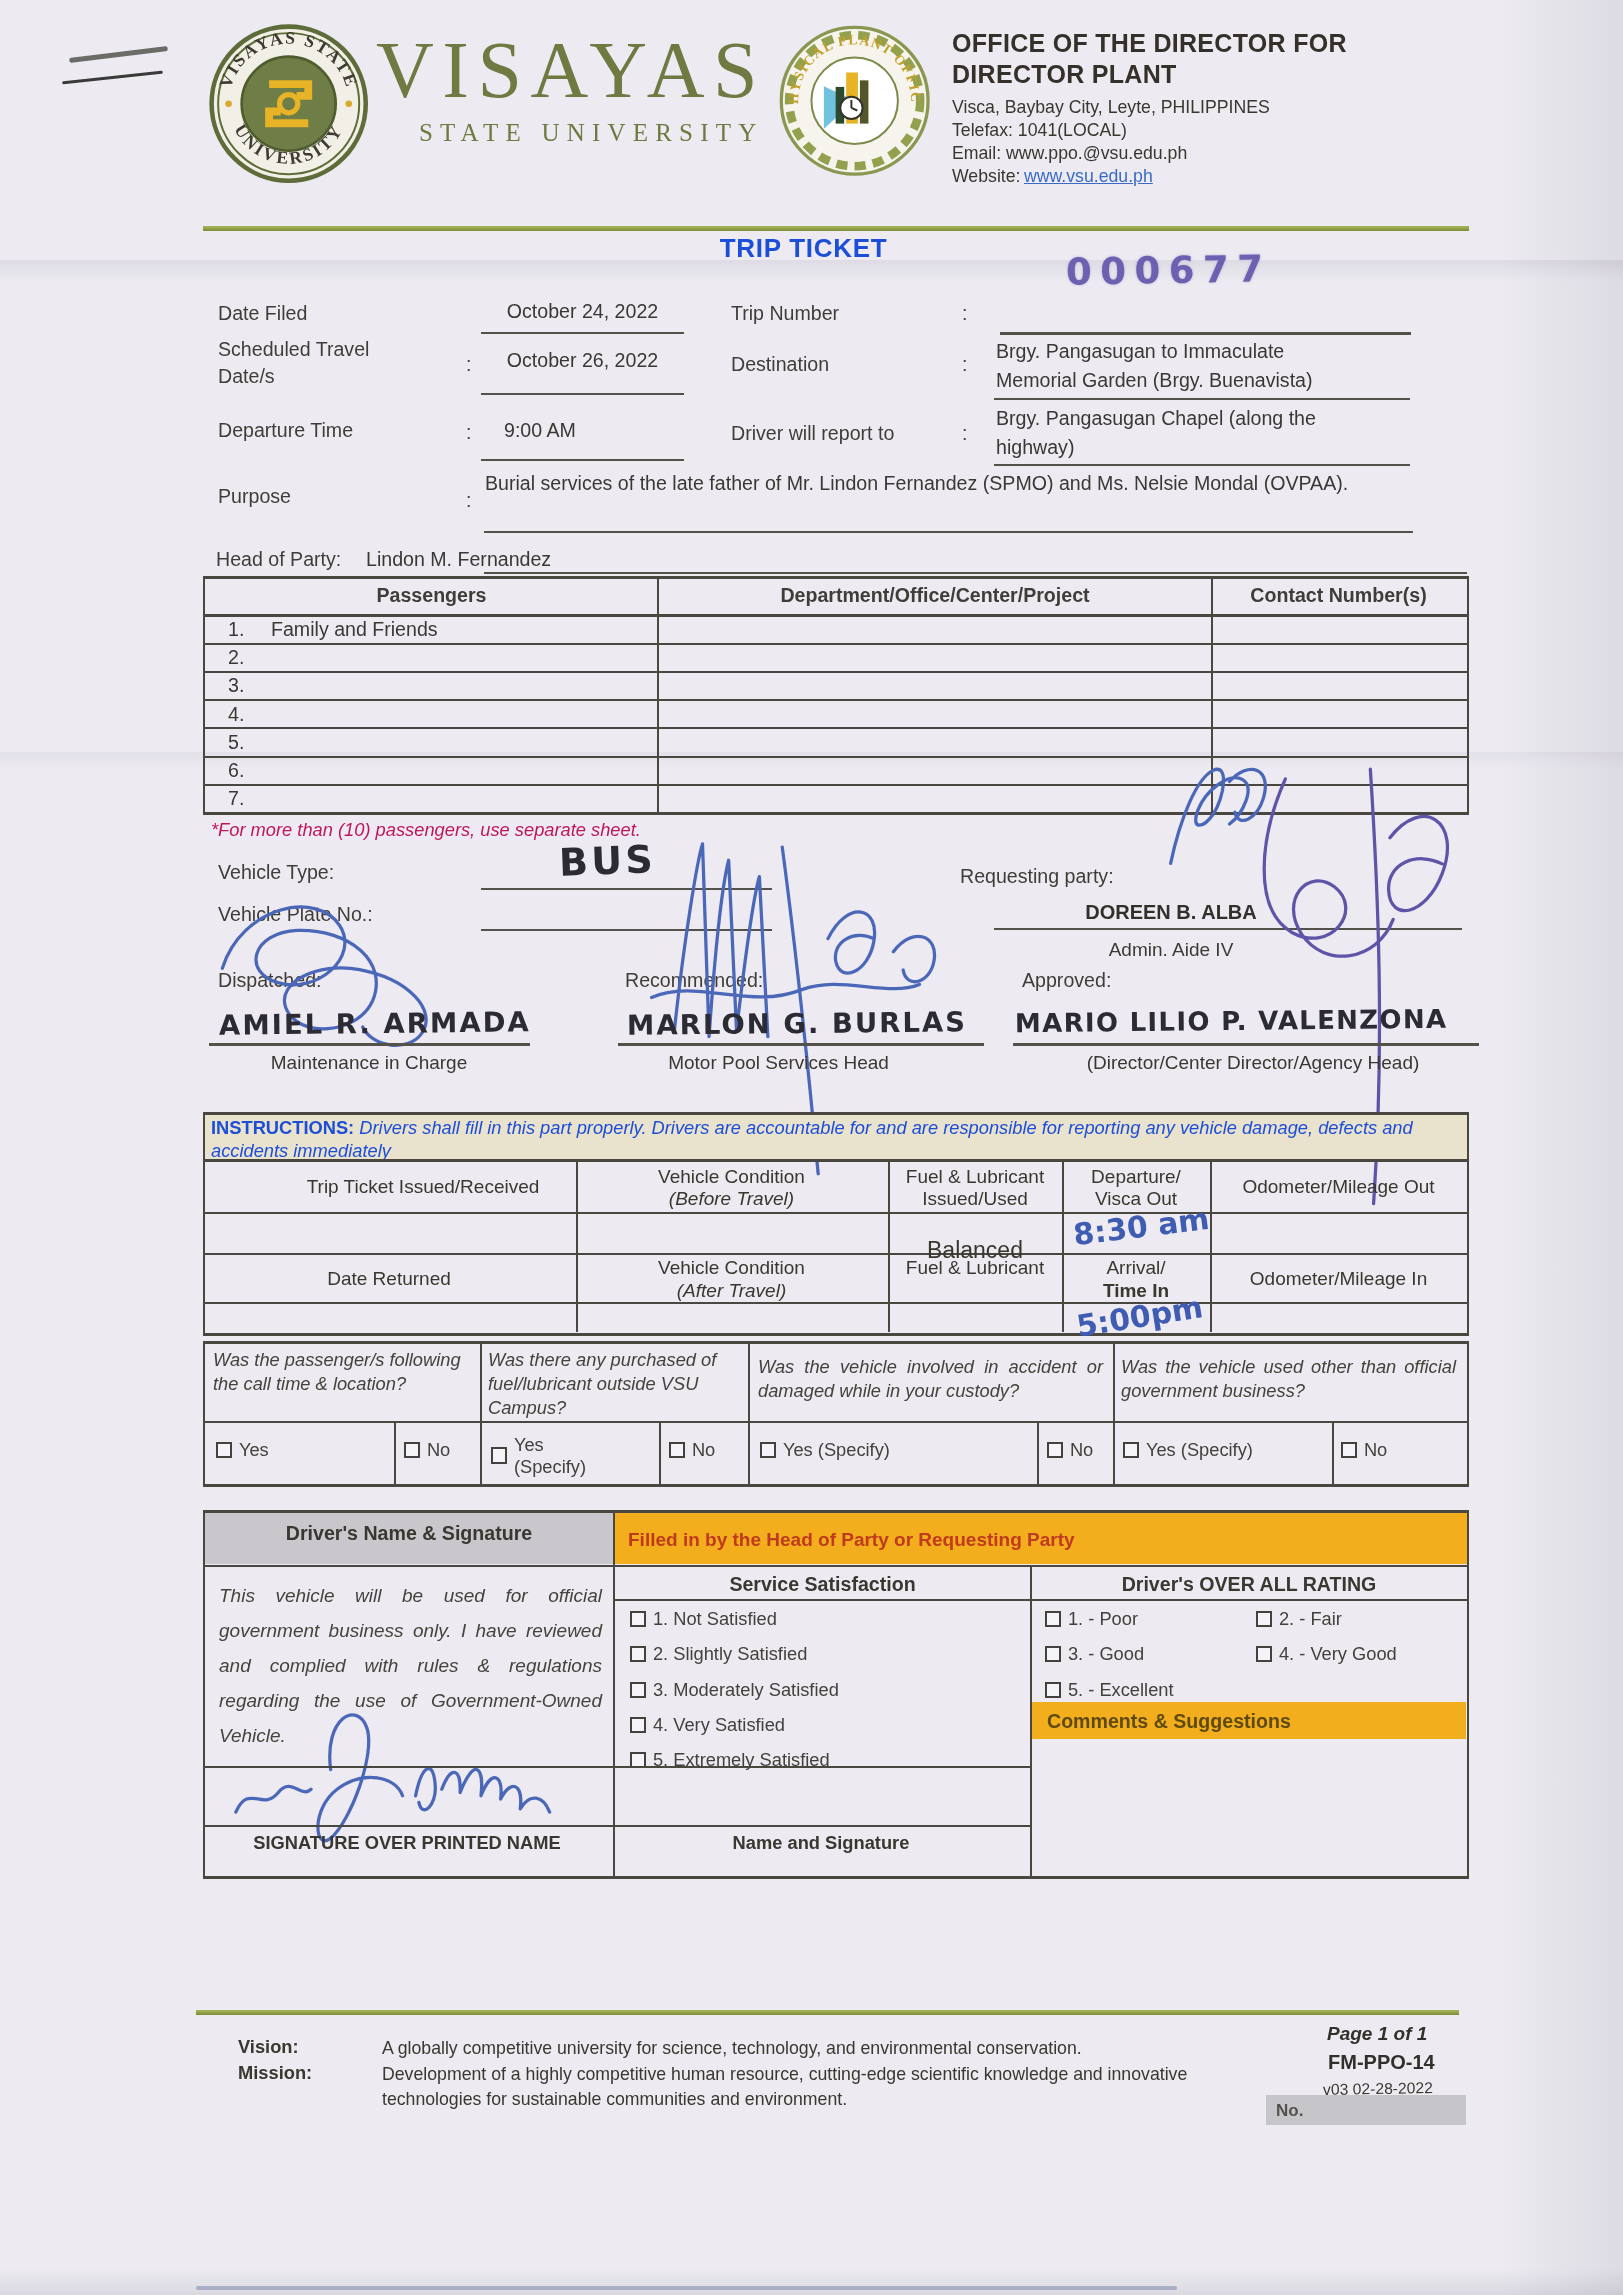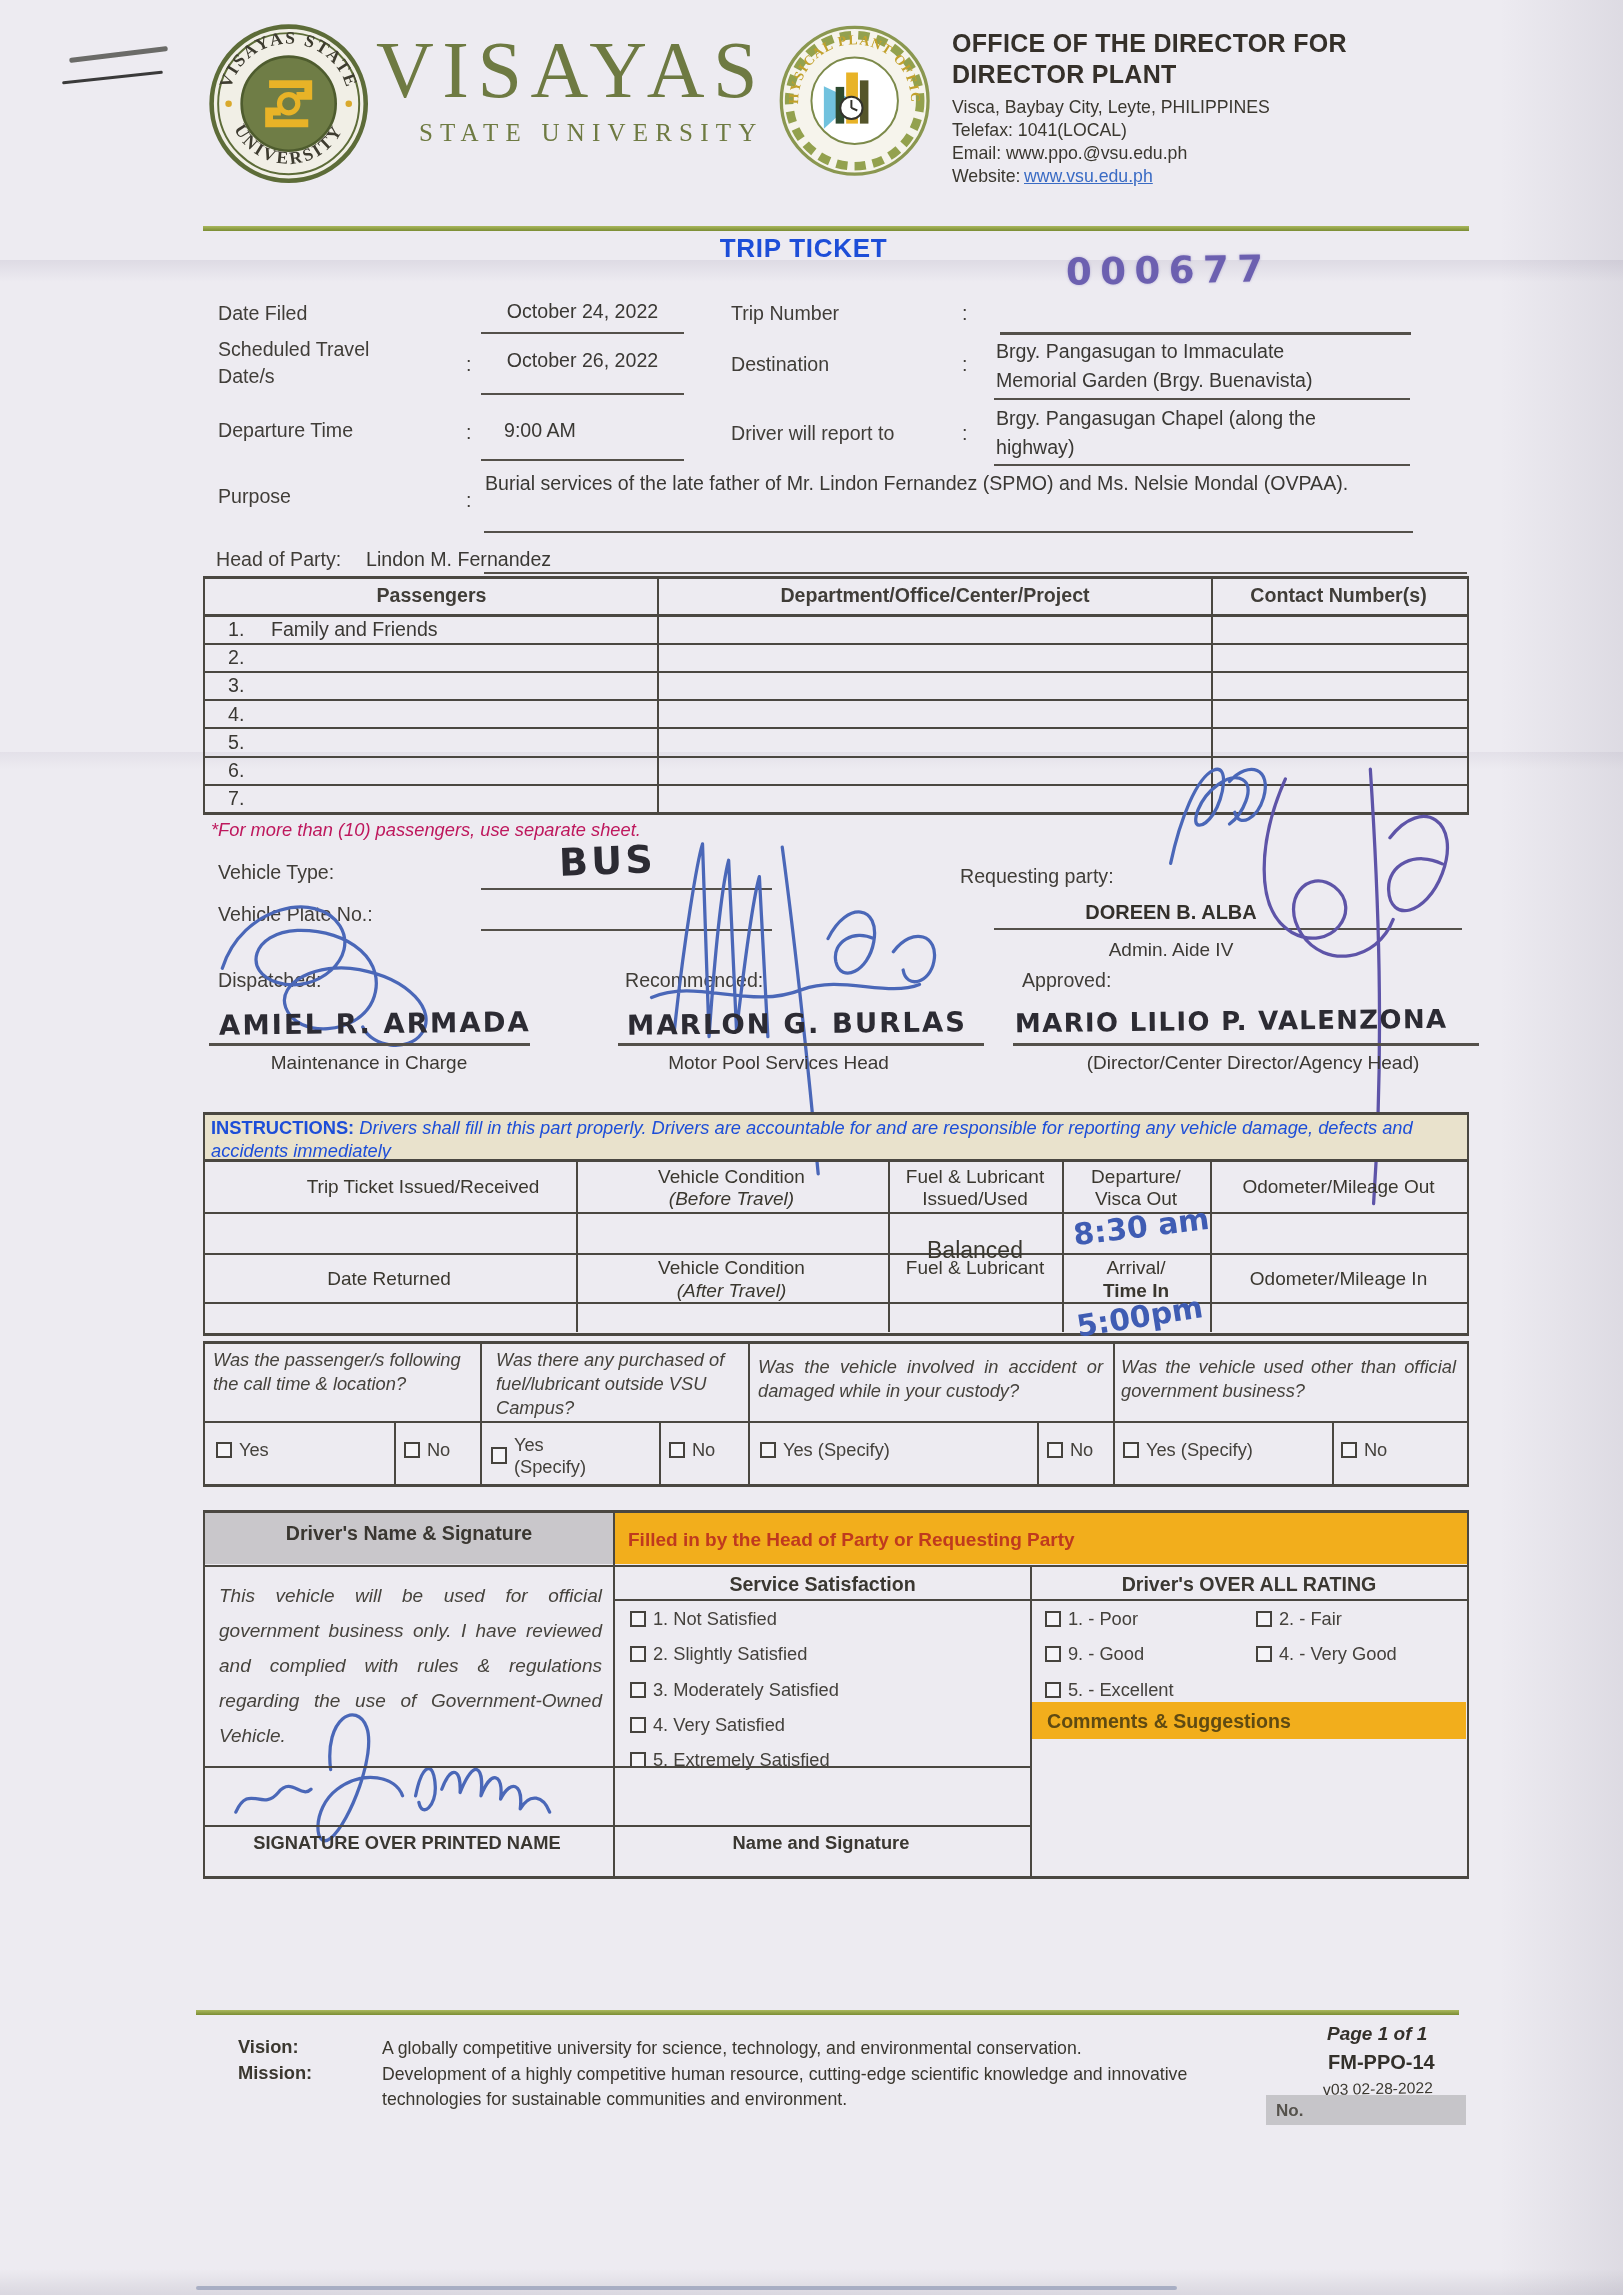--- a/index.html
+++ b/index.html
@@ -259,21 +259,21 @@
   <div class="vline" style="left:480px;top:1341px;height:145px;"></div>
   <div class="vline" style="left:748px;top:1341px;height:145px;"></div>
   <div class="vline" style="left:1113px;top:1341px;height:145px;"></div>
   <div class="vline" style="left:1467px;top:1341px;height:145px;"></div>
   <div class="vline" style="left:394px;top:1421px;height:63px;"></div>
   <div class="vline" style="left:659px;top:1421px;height:63px;"></div>
   <div class="vline" style="left:1037px;top:1421px;height:63px;"></div>
   <div class="vline" style="left:1332px;top:1421px;height:63px;"></div>
 
   <div class="abs qtext" style="left:213px;top:1348px;width:255px;">Was the passenger/s following the call time &amp; location?</div>
-  <div class="abs qtext" style="left:488px;top:1348px;width:249px;margin-left:8px;">Was there any purchased of fuel/lubricant outside VSU Campus?</div>
+  <div class="abs qtext" style="left:488px;top:1348px;width:249px;">Was there any purchased of fuel/lubricant outside VSU Campus?</div>
   <div class="abs qtext" style="left:758px;top:1355px;width:345px;text-align:justify;">Was the vehicle involved in accident or damaged while in your custody?</div>
   <div class="abs qtext" style="left:1121px;top:1355px;width:335px;text-align:justify;">Was the vehicle used other than official government business?</div>
 
   <div class="abs cbrow" style="left:216px;top:1439px;">
     <span class="cb"></span>
     <span>Yes</span>
   </div>
   <div class="abs cbrow" style="left:404px;top:1439px;">
     <span class="cb"></span>
     <span>No</span>
@@ -346,21 +346,21 @@
   <div class="abs cbrow" style="left:1045px;top:1608px;">
     <span class="cb"></span>
     <span>1. - Poor</span>
   </div>
   <div class="abs cbrow" style="left:1256px;top:1608px;">
     <span class="cb"></span>
     <span>2. - Fair</span>
   </div>
   <div class="abs cbrow" style="left:1045px;top:1643px;">
     <span class="cb"></span>
-    <span>9. - Good</span>
+    <span>3. - Good</span>
   </div>
   <div class="abs cbrow" style="left:1256px;top:1643px;">
     <span class="cb"></span>
     <span>4. - Very Good</span>
   </div>
   <div class="abs cbrow" style="left:1045px;top:1679px;">
     <span class="cb"></span>
     <span>5. - Excellent</span>
   </div>
 

